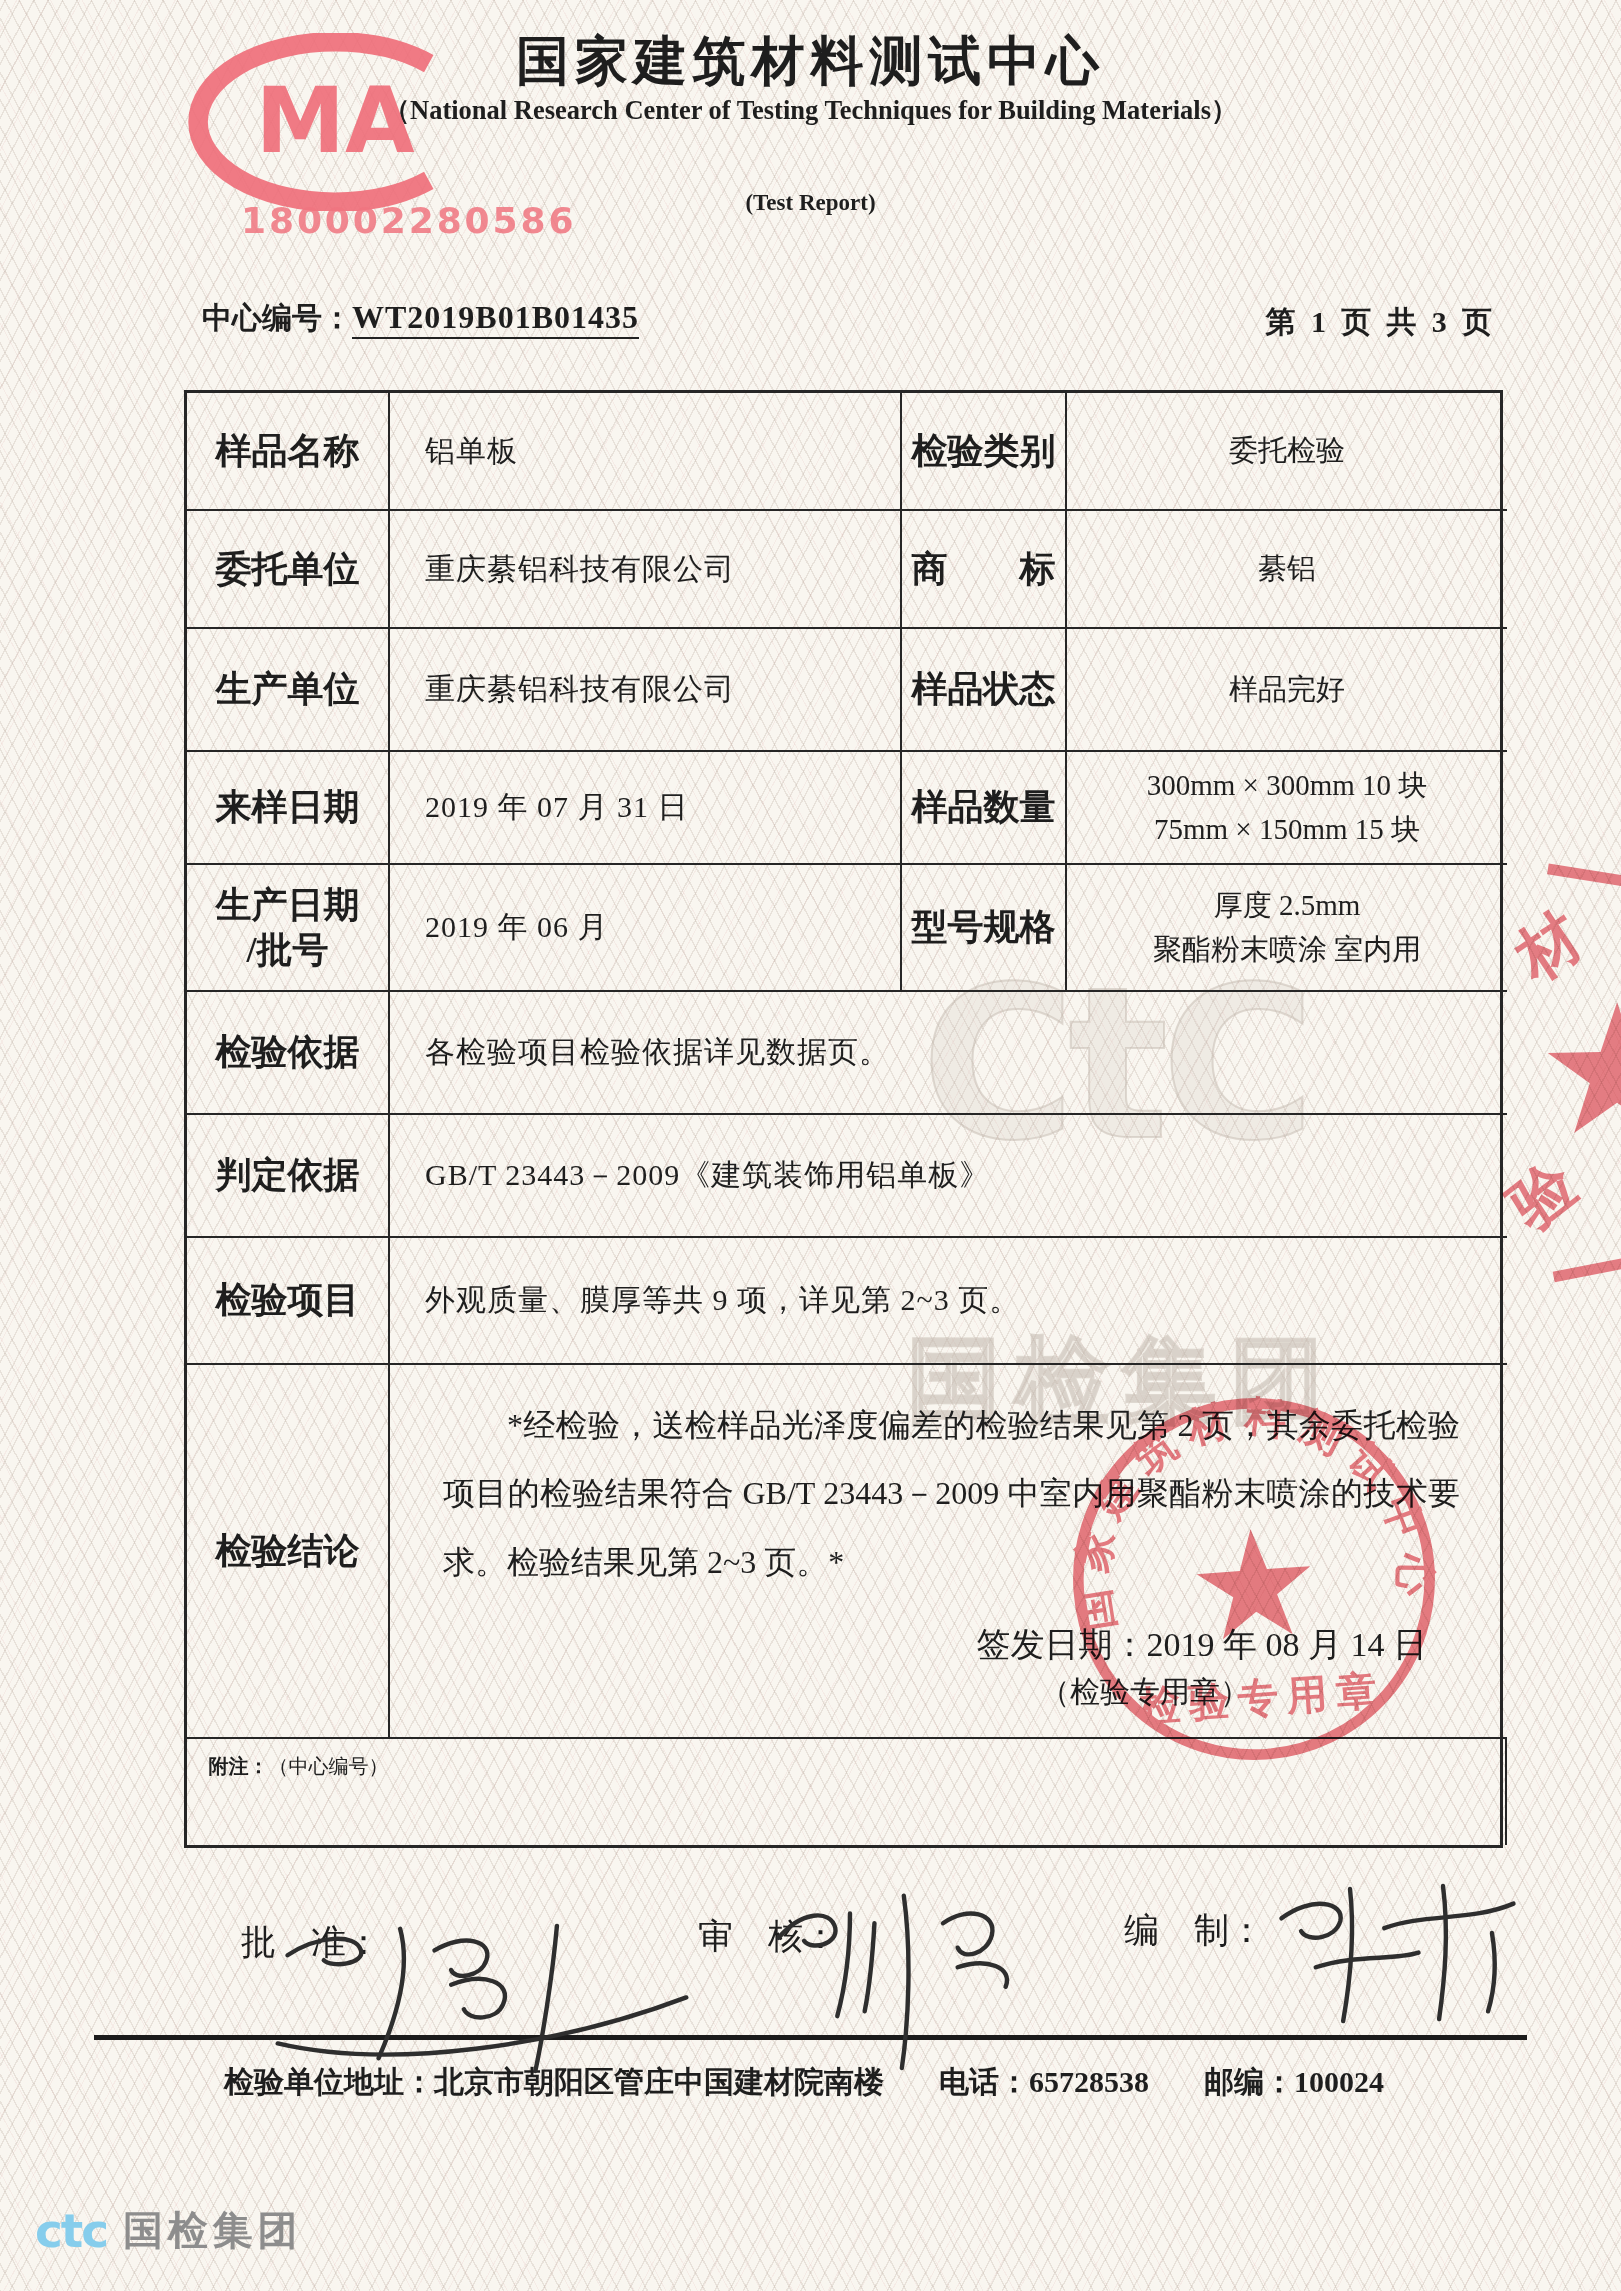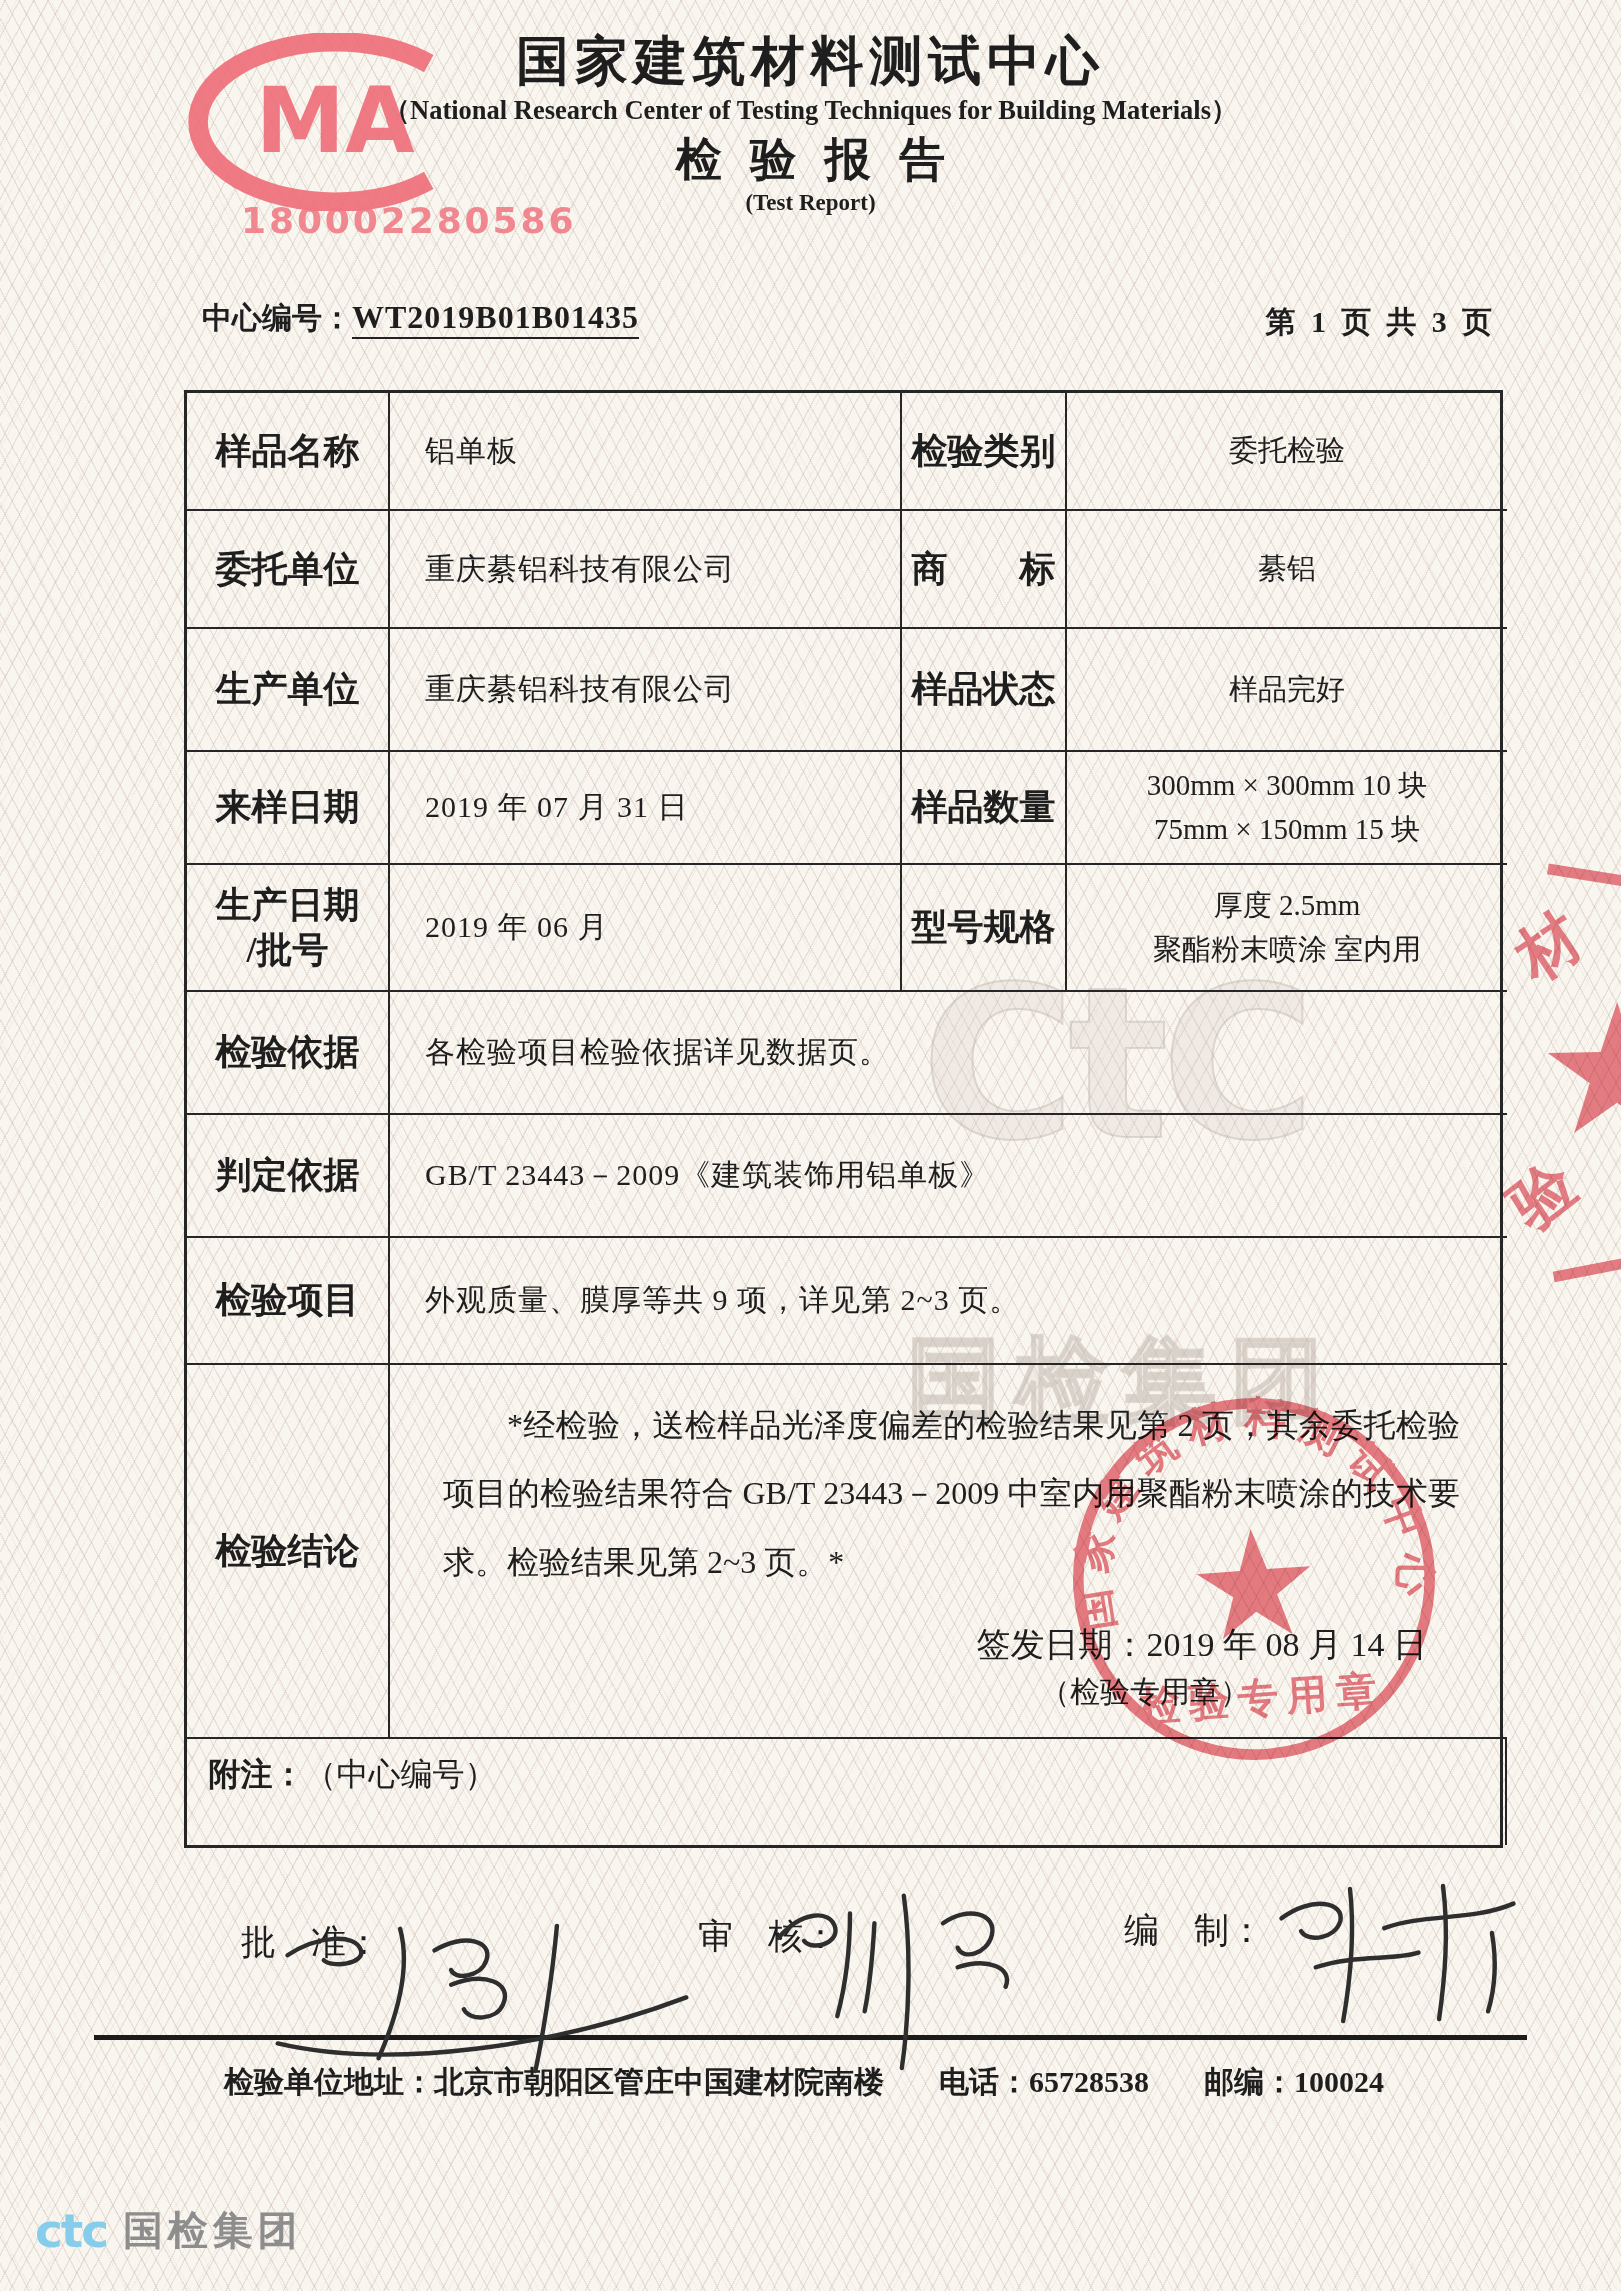--- a/index.html
+++ b/index.html
@@ -57,21 +57,21 @@
   .cell.last-row{ border-bottom:none; }
   .lbl{ font-size:36px; font-weight:bold; text-align:center; white-space:pre-line; line-height:1.25; }
   .val-left{ justify-content:flex-start; padding-left:35px; font-size:30px; letter-spacing:1px; }
   .val-center{ font-size:29px; text-align:center; flex-direction:column; line-height:1.5; }
   .span3{ grid-column:2 / 5; }
   .span4{ grid-column:1 / 5; }
   .concl-cell{ flex-direction:column; align-items:stretch; justify-content:flex-start; }
   .concl-text{ padding:25.5px 47px 0 53px; font-size:32px; line-height:2.15; text-indent:2em; text-align:justify; }
   .sign-date{ margin-top:25.5px; text-align:right; padding-right:80px; font-size:34px; }
   .seal-note{ margin-top:4px; text-align:right; padding-right:257px; font-size:30px; }
-  .note-cell{ justify-content:flex-start; align-items:flex-start; padding:13.7px 0 0 21.6px; font-size:32px; }
+  .note-cell{ justify-content:flex-start; align-items:flex-start; padding:13.7px 0 0 21.6px; font-size:20px; }
   .note-cell .nl{ font-weight:bold; }
 
   
   .round-stamp{ position:absolute; left:1061px; top:1386px; width:386px; height:386px;
     z-index:5; opacity:.82; mix-blend-mode:multiply; transform:rotate(-4deg); }
   .edge-stamp{ position:absolute; left:1498px; top:843px; width:123px; height:461px;
     overflow:hidden; z-index:5; opacity:.8; mix-blend-mode:multiply; }
 
   
   .signoff-label{ position:absolute; font-size:35px; font-weight:normal; z-index:3; }
@@ -100,21 +100,20 @@
 <div id="page">
 
   <svg class="cma-stamp" viewBox="0 0 310 182">
     <ellipse cx="155" cy="91" rx="140" ry="82" fill="none" stroke="#ef6a76" stroke-width="20" pathLength="100" stroke-dasharray="78 22" stroke-dashoffset="89"></ellipse>
     <text x="155" y="122" text-anchor="middle" font-size="92" font-weight="bold" fill="#ef6a76" font-family="'DejaVu Sans',sans-serif">MA</text>
   </svg>
   <div class="cma-number">180002280586</div>
 
   <div class="org-cn">国家建筑材料测试中心</div>
   <div class="org-en">（National Research Center of Testing Techniques for Building Materials）</div>
-  <div class="report-title">检验报告</div>
   <div class="report-subtitle">(Test Report)</div>
 
   <div class="meta-left">
     <span>中心编号：</span><span class="no-value">WT2019B01B01435</span>
   </div>
   <div class="meta-right">第 1 页 共 3 页</div>
 
   <div class="wm wm-logo">CtC</div>
   <div class="wm wm-text">国检集团</div>
 

